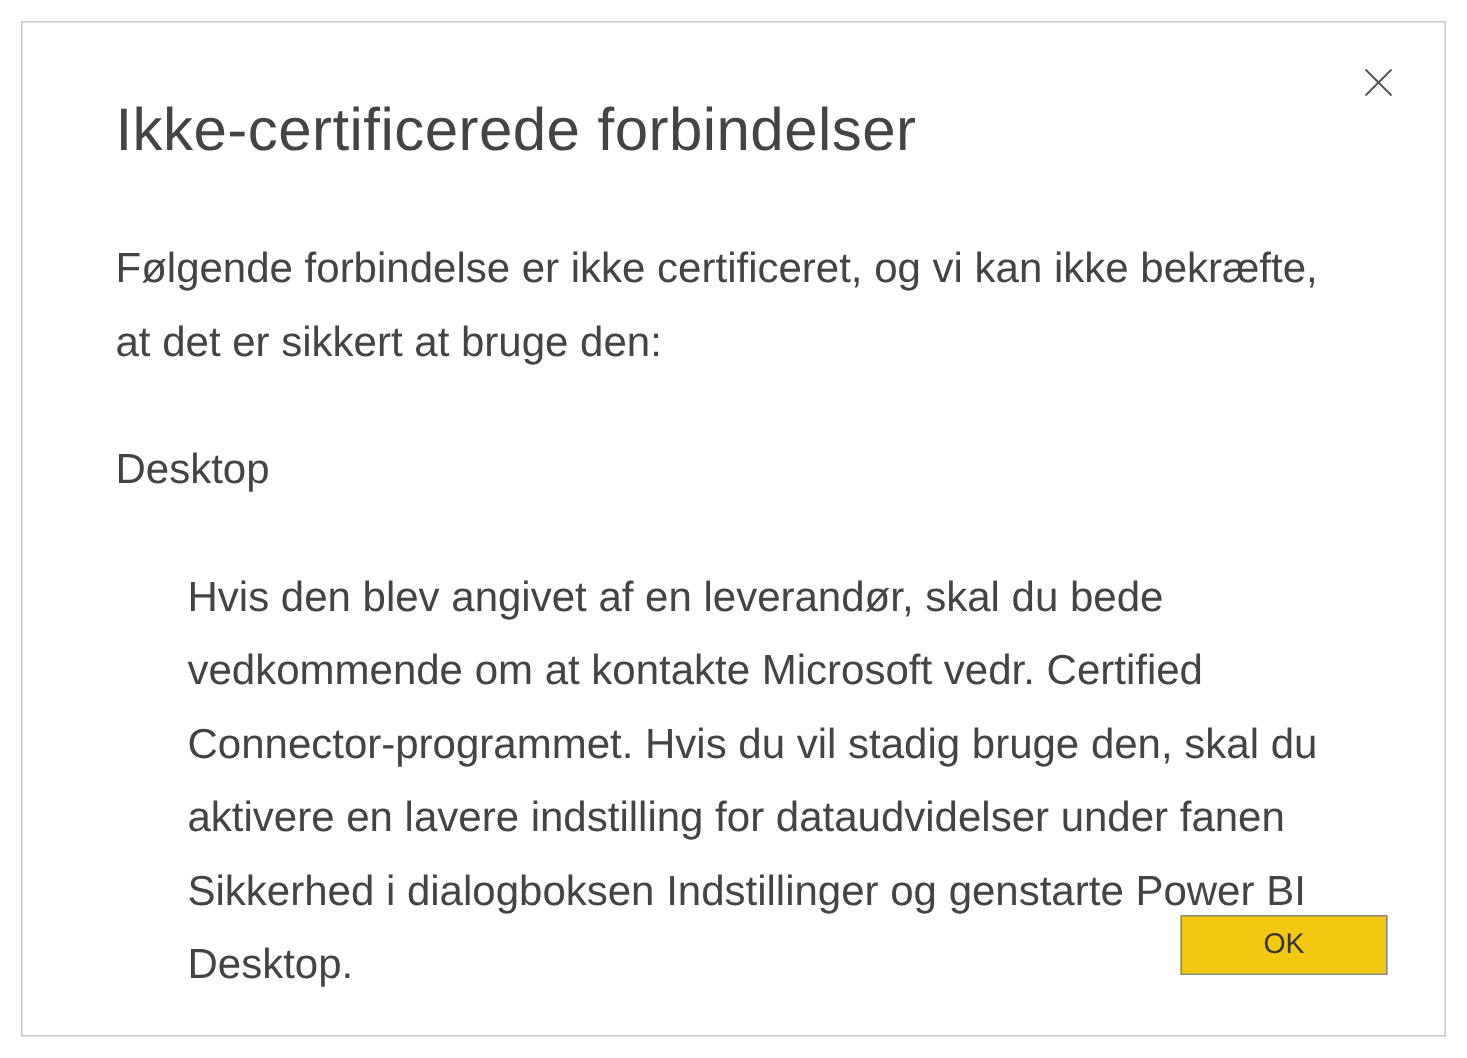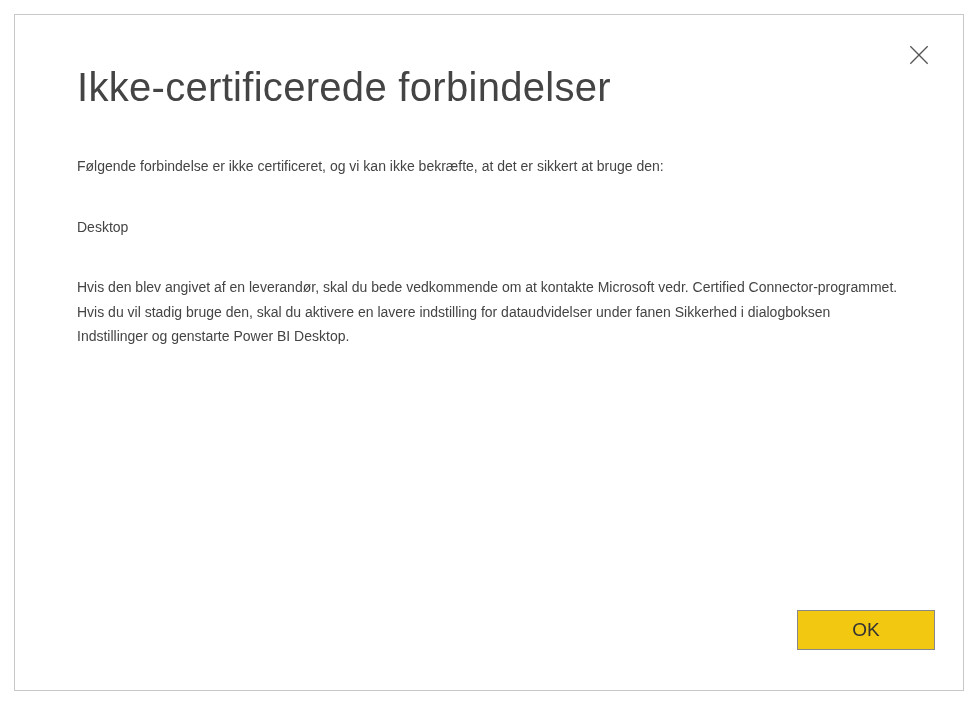--- a/index.html
+++ b/index.html
@@ -39,35 +39,36 @@
       height: 26px;
     }
     .dialog-title {
       font-size: 40px;
       font-weight: 300;
       color: #444444;
       margin-bottom: 44px;
       letter-spacing: 0.3px;
     }
     .dialog-body {
-      font-size: 14px;
+      font-size: 28px;
       font-weight: 400;
       color: #444444;
       line-height: 1.75;
     }
     .body-para {
       margin-bottom: 36px;
     }
     .body-para:last-of-type {
       margin-bottom: 0;
+      margin-left: 48px;
     }
     .button-row {
       position: absolute;
       bottom: 40px;
-      right: 28px;
+      right: 38px;
     }
     .ok-button {
       background: #f2c811;
       border: 1px solid #888888;
       color: #333333;
       font-size: 19px;
       font-family: "Segoe UI", sans-serif;
       font-weight: 400;
       padding: 8px 0;
       width: 138px;

